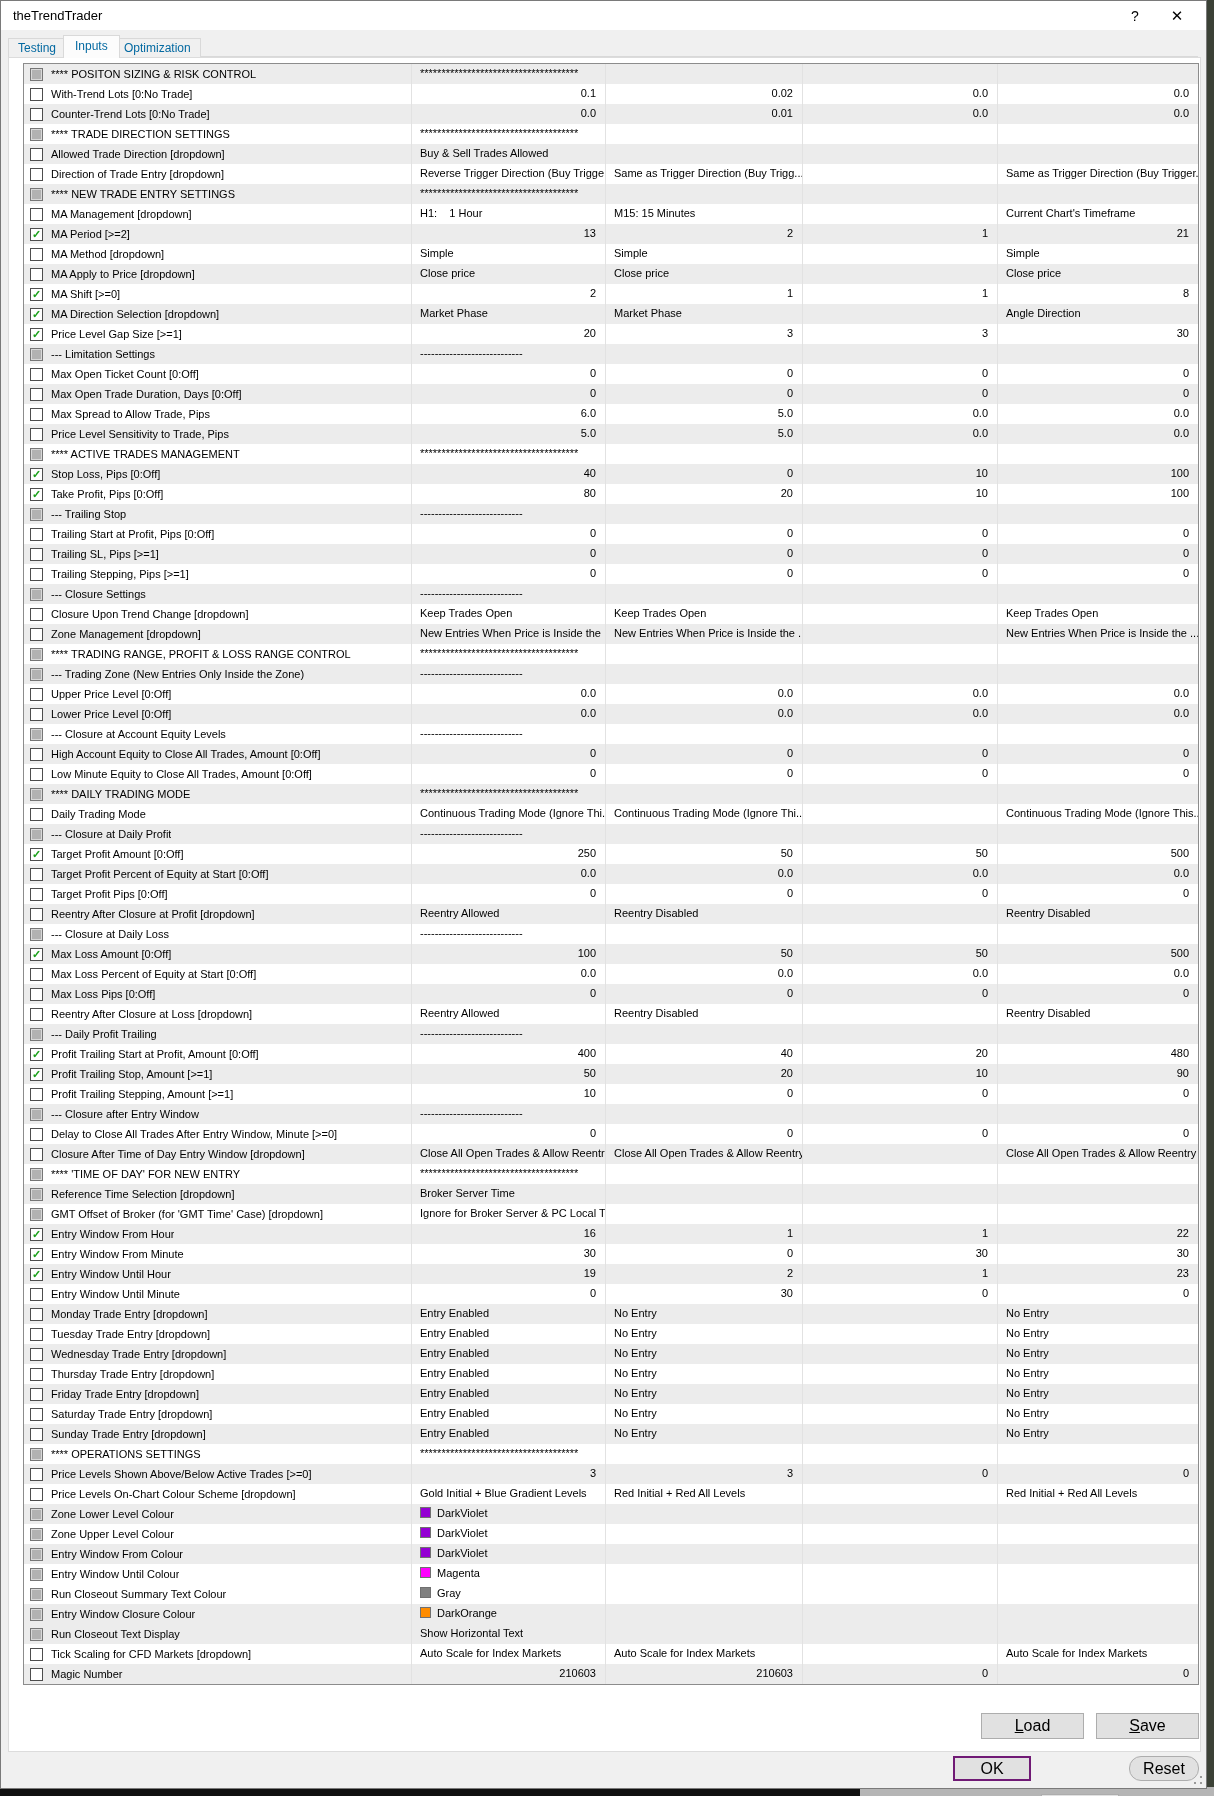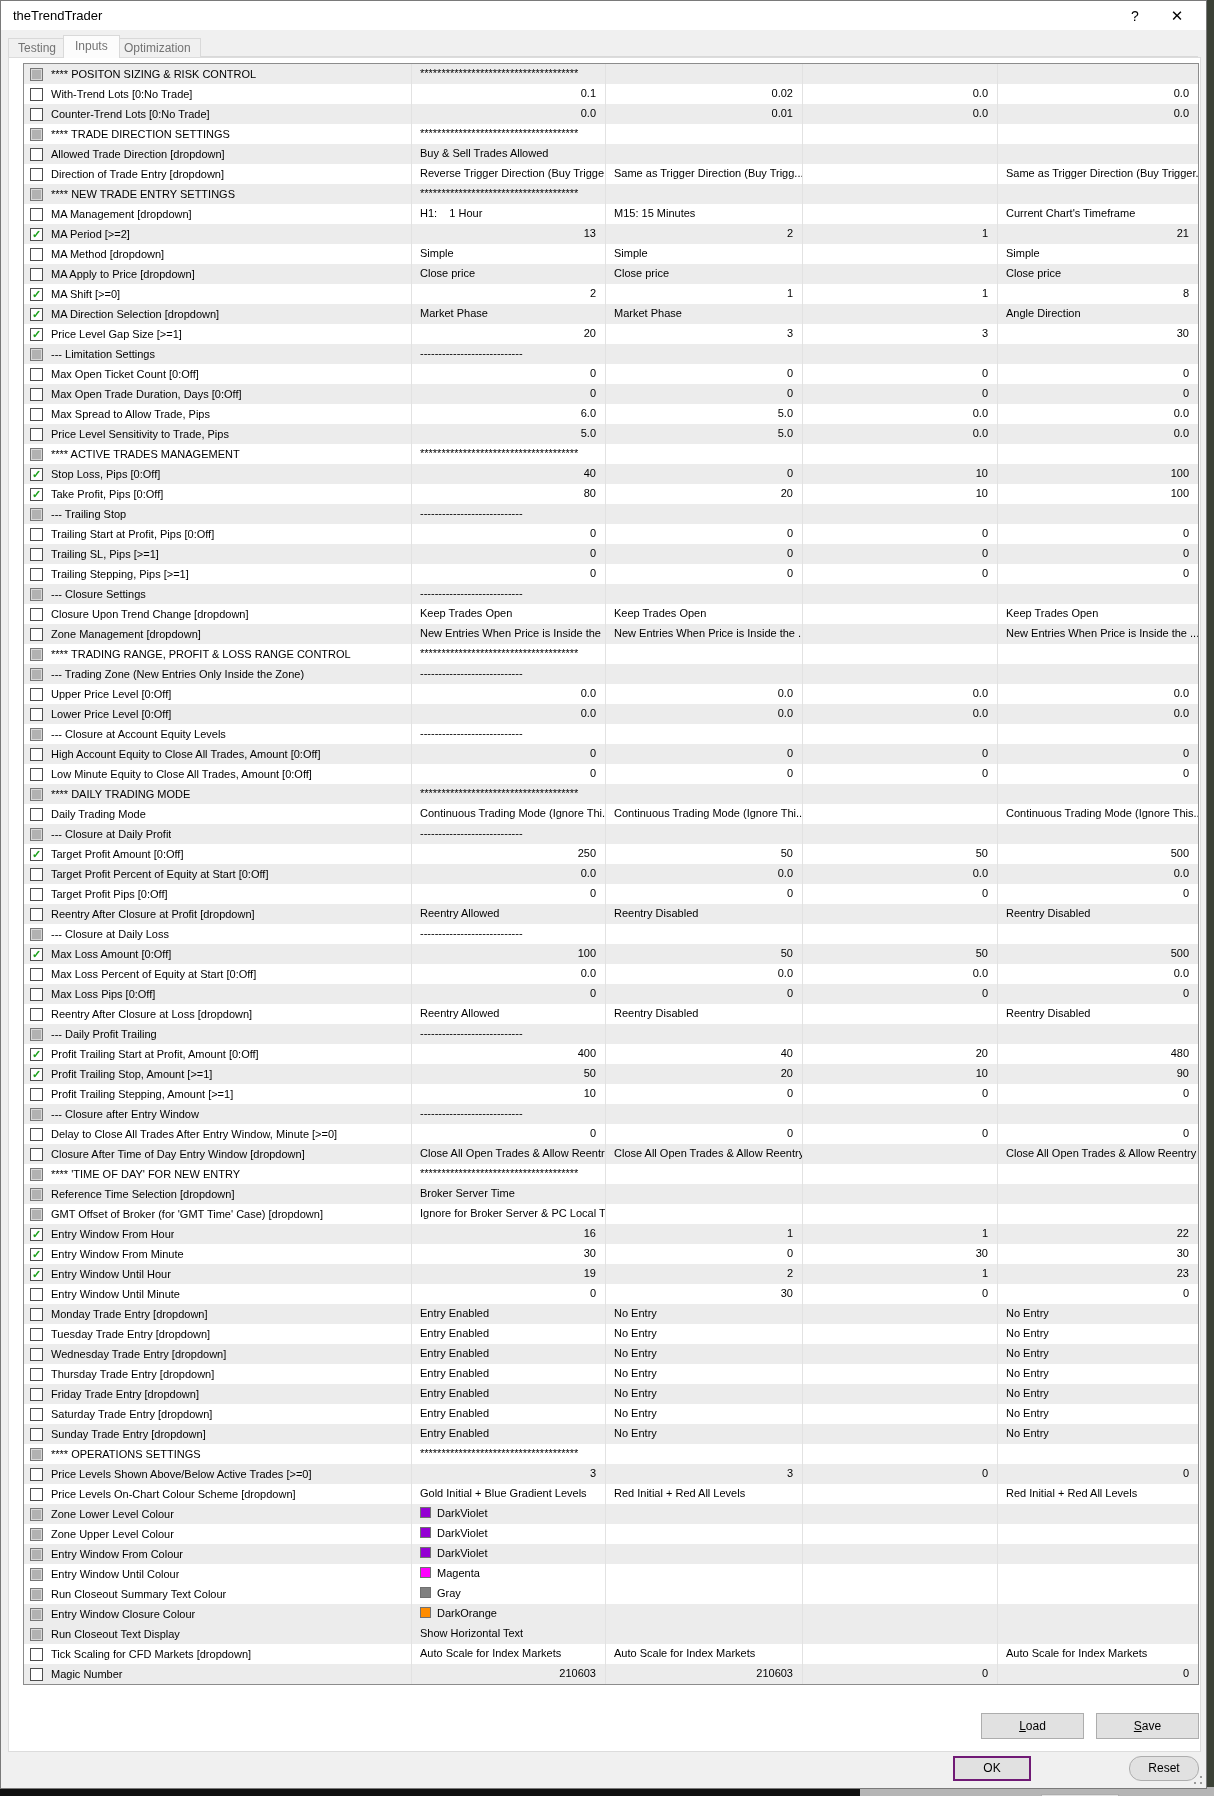--- a/index.html
+++ b/index.html
@@ -24,21 +24,21 @@
   .title { position:absolute; left:12px; top:7px; font-size:13px; color:#000; }
   .tb-btn { position:absolute; top:4px; width:30px; height:22px; text-align:center;
     font-size:14px; color:#000; line-height:22px; cursor:default; }
   .tb-help { right:56px; }
   .tb-close { right:14px; font-size:15px; }
 
   
   .tabstrip { position:absolute; left:0; top:33px; width:100%; height:23px; }
   .tabstrip-line { position:absolute; left:7px; right:8px; bottom:0; border-bottom:1px solid #d9d9d9; }
   .tab { position:absolute; top:4px; height:19px; padding:0 9px; background:#f0f0f0;
-    border:1px solid #d9d9d9; border-bottom:none; font-size:12px; line-height:18px; color:#737373; z-index:1; }
+    border:1px solid #d9d9d9; border-bottom:none; font-size:12px; line-height:18px; color:#0369a1; z-index:1; }
   .tab.active { top:1px; height:23px; line-height:21px; background:#fcfcfc; padding:0 11px; z-index:2; }
   .tab-0 { left:7px; }
   .tab-1 { left:64px; }
   .tab-2 { left:113px; }
   .tab.active.tab-1 { left:62px; }
 
   
   .page { position:absolute; left:7px; top:56px; width:1193px; height:1695px;
     background:#ffffff; border:1px solid #dcdcdc; }
 
@@ -63,21 +63,21 @@
   .cb { flex:0 0 13px; width:13px; height:13px; margin-right:8px; border:1px solid #4d4d4d;
     background:#fff; display:inline-flex; align-items:center; justify-content:center;
     font-size:11px; font-weight:bold; color:#1da11d; line-height:11px; }
   .cb.d { background:#b2b2b2; border-color:#767676; box-shadow:inset 0 0 0 1px #d9d9d9; }
 
   
   .sw { display:inline-block; width:11px; height:11px; margin-right:6px; vertical-align:-1px;
     border:1px solid #707070; }
 
   
-  .btn { position:absolute; background:#e1e1e1; border:1px solid #adadad; font-size:12px;
+  .btn { position:absolute; background:#e1e1e1; border:1px solid #adadad; font-size:16px;
     font-family:"Liberation Sans", sans-serif; color:#000; text-align:center; cursor:default; }
   .btn u { text-decoration:underline; }
   .b-load { left:980px; top:1712px; width:103px; height:26px; line-height:24px; }
   .b-save { left:1095px; top:1712px; width:103px; height:26px; line-height:24px; }
   .b-ok { left:952px; top:1755px; width:78px; height:25px; line-height:21px; border:2px solid #701a75; }
   .b-cancel { left:1040px; top:1755px; width:78px; height:25px; line-height:23px;margin-top:38px; }
   .b-reset { left:1128px; top:1755px; width:70px; height:25px; line-height:23px;border-radius:12px; }
 
   .grip { position:absolute; right:3px; bottom:3px; width:10px; height:10px;
     background:

